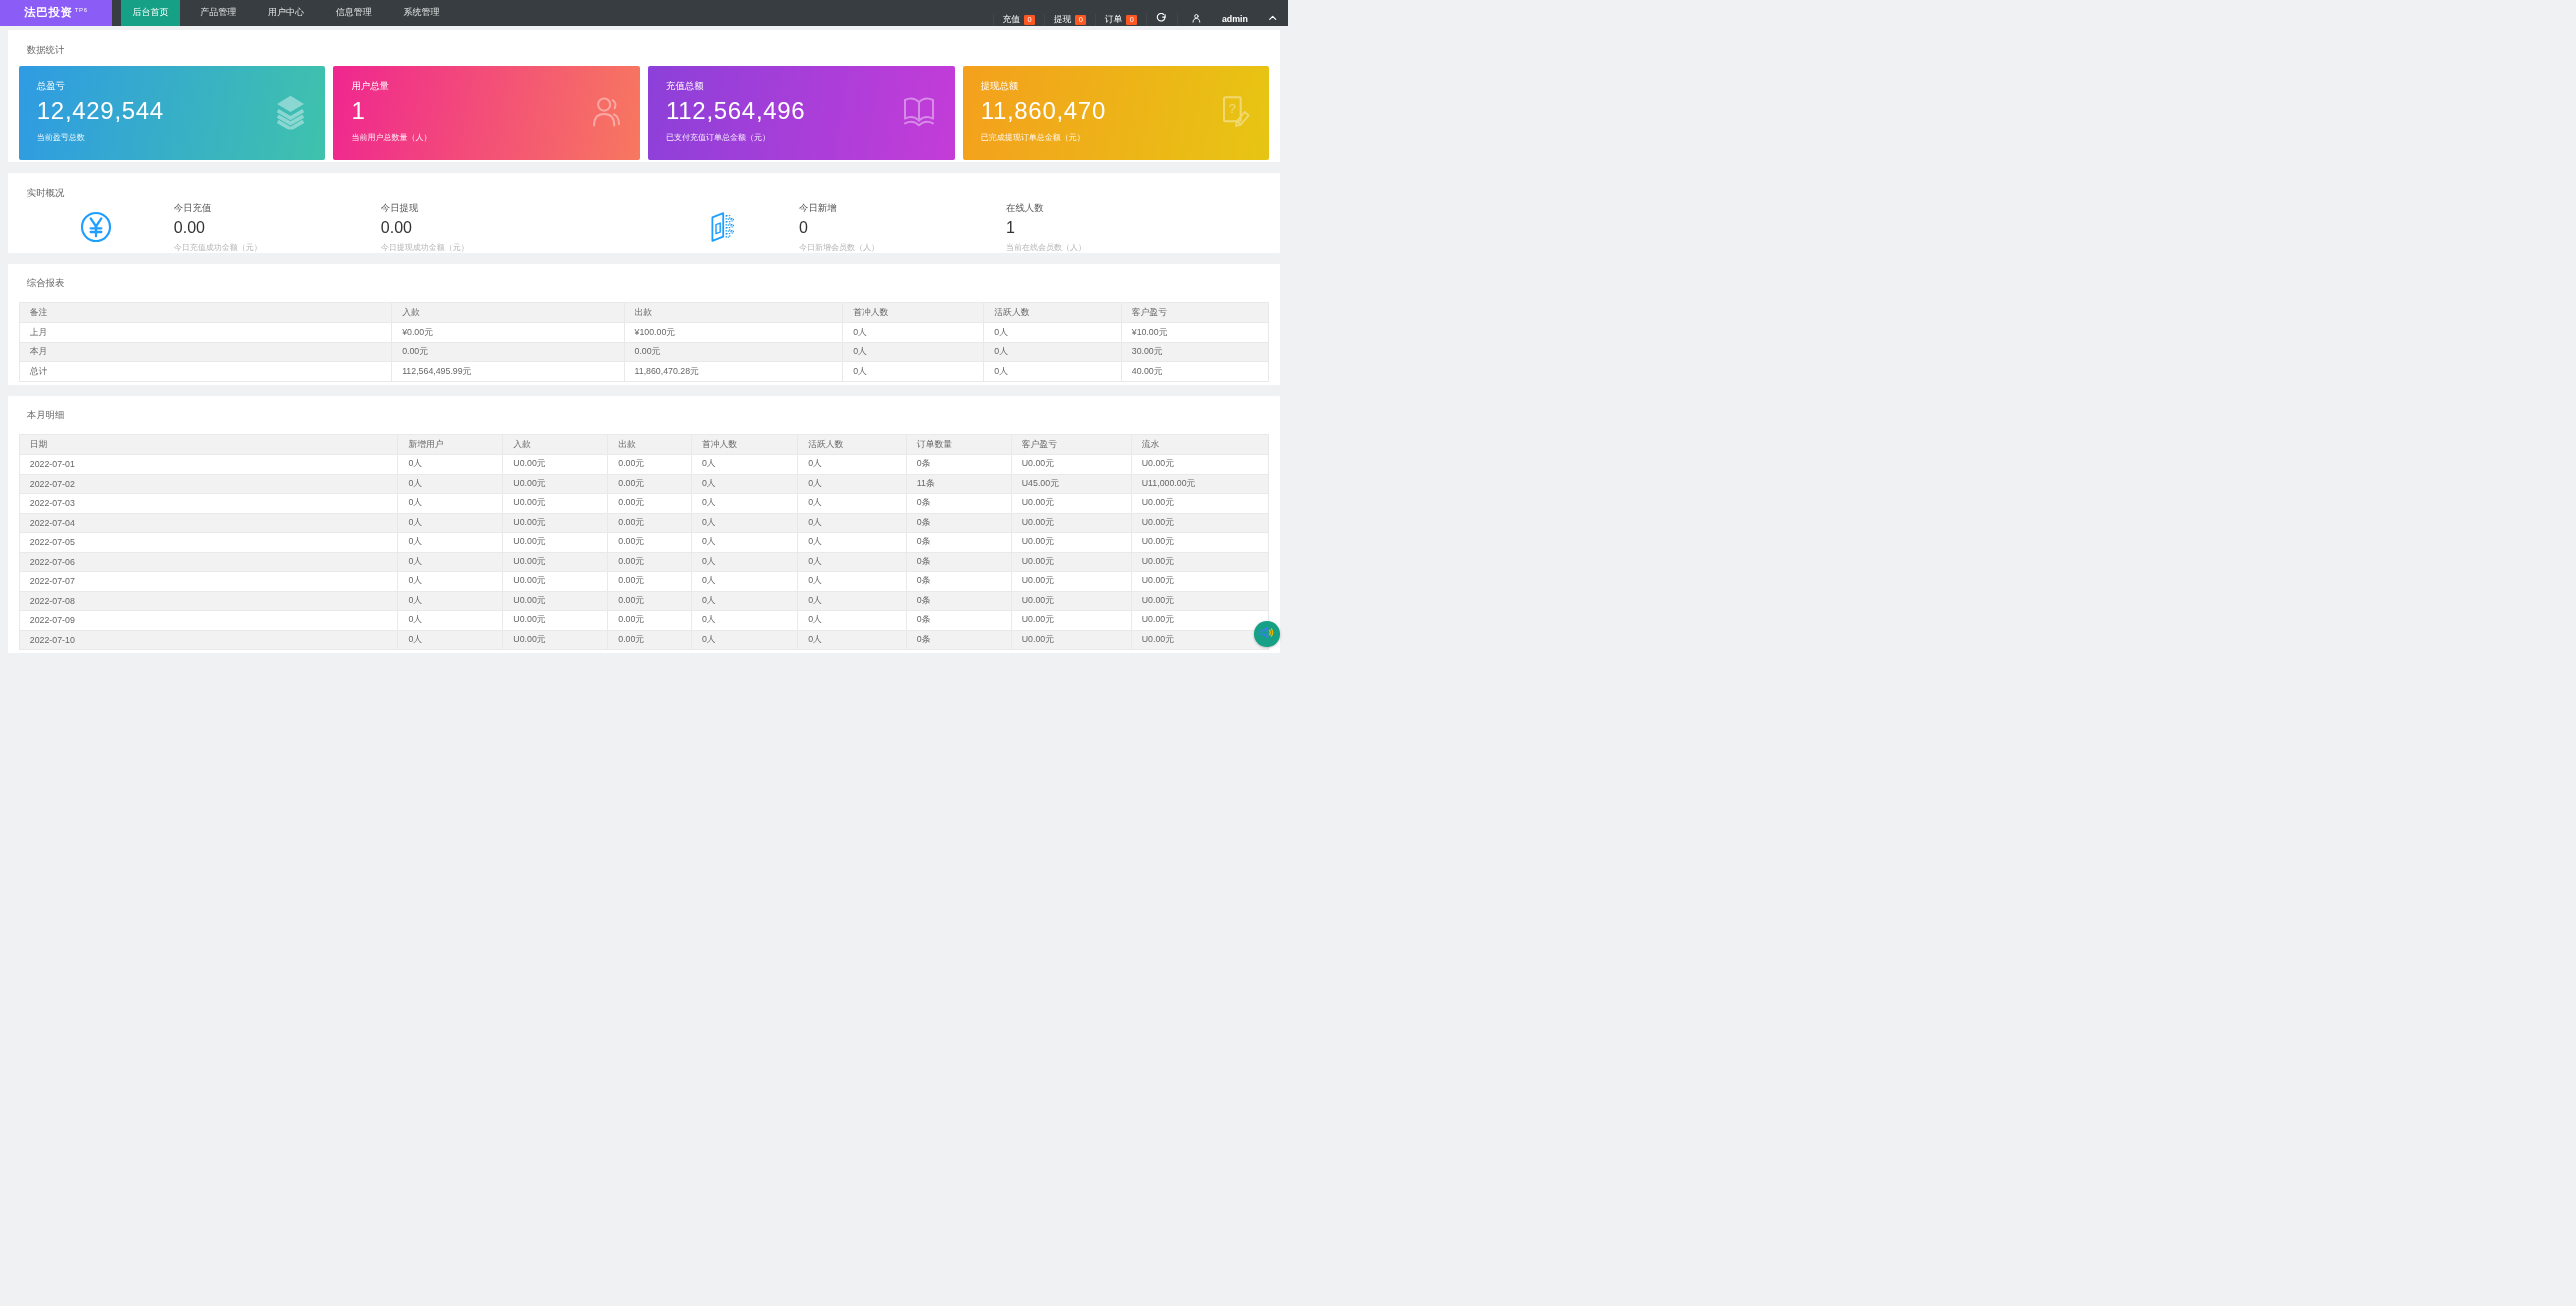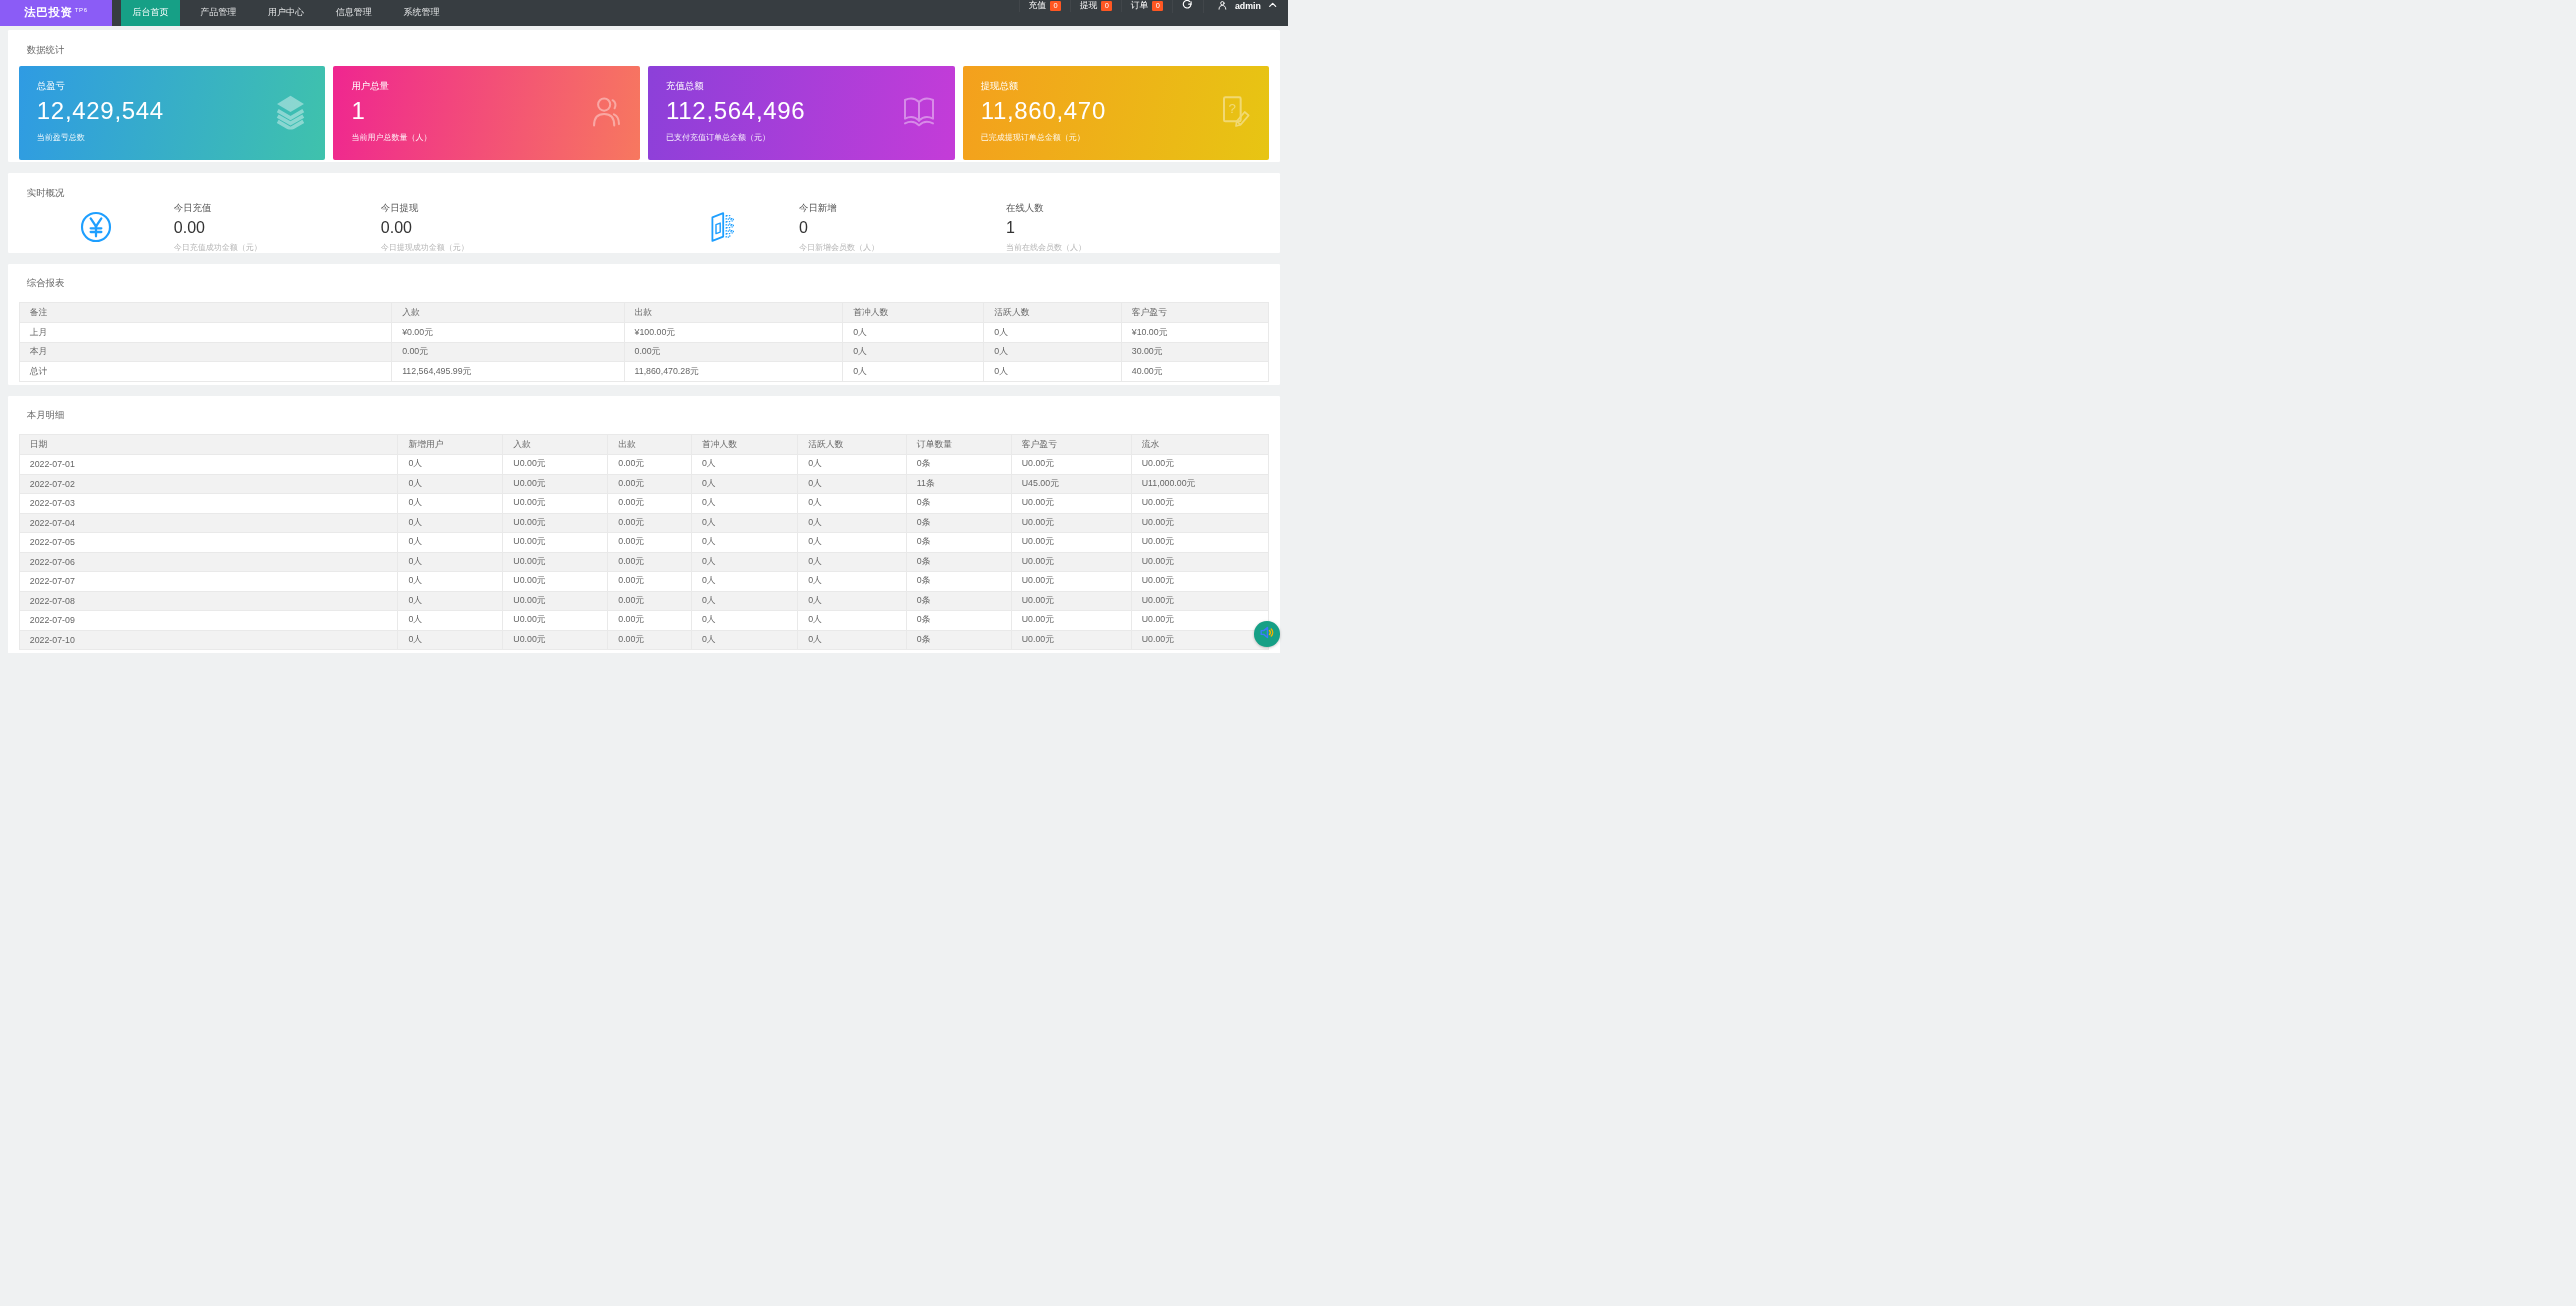--- a/index.html
+++ b/index.html
@@ -7,28 +7,28 @@
     font-family:"Liberation Sans","DejaVu Sans",sans-serif; }
 
   
   .navbar { height:25.6px; background:#373d41; display:flex; align-items:stretch; }
   .logo { width:112px; background:#8b5cf6; color:#fff; display:flex; align-items:center;
     justify-content:center; font-size:11.4px; font-weight:bold; letter-spacing:0.7px; }
   .logo sup { font-size:6px; font-weight:normal; margin-left:2px; transform:translateY(-2.7px); }
   .nav-menu { display:flex; }
   .nav-item { padding:0 11.4px; line-height:25.6px; color:#e4e6e7; font-size:9px; cursor:pointer;margin-left:9px; }
   .nav-item.active { background:#16a086; color:#fff; }
-  .nav-right { margin-left:auto; display:flex; align-items:flex-start; }
+  .nav-right { margin-left:auto; display:flex; align-items:flex-end; }
   .quick-item { display:flex; align-items:center; gap:4px; padding:0 8.8px; color:#fff;
     font-size:8.8px; border-left:0.7px solid rgba(255,255,255,.05); cursor:pointer; }
   .badge { background:#ff5722; color:#fff; font-size:7.4px; line-height:10px; padding:0 3.4px;
     border-radius:1.3px; }
   .icon-btn { display:flex; align-items:center; padding:0 9.4px;
     border-left:0.7px solid rgba(255,255,255,.05); cursor:pointer; }
-  .user-item { display:flex; align-items:center; gap:7px; padding:0 10.8px 0 13.5px; color:#fff;
+  .user-item { display:flex; align-items:center; gap:20px; padding:0 10.8px 0 13.5px; color:#fff;
     font-size:8.8px; font-weight:600; border-left:0.7px solid rgba(255,255,255,.05); cursor:pointer; }
 
   
   .content { padding:4.7px 8px 0 8px; }
   .panel { background:#fff; border-radius:1.3px; padding:10.8px; margin-bottom:10.8px; }
   .panel-title { font-size:9.4px; color:#666; margin:2.7px 0 0 8px; }
   #panel-stats { height:132px; }
   #panel-realtime { height:80px; }
   #panel-report { height:121px; }
   #panel-detail { height:404px; }

